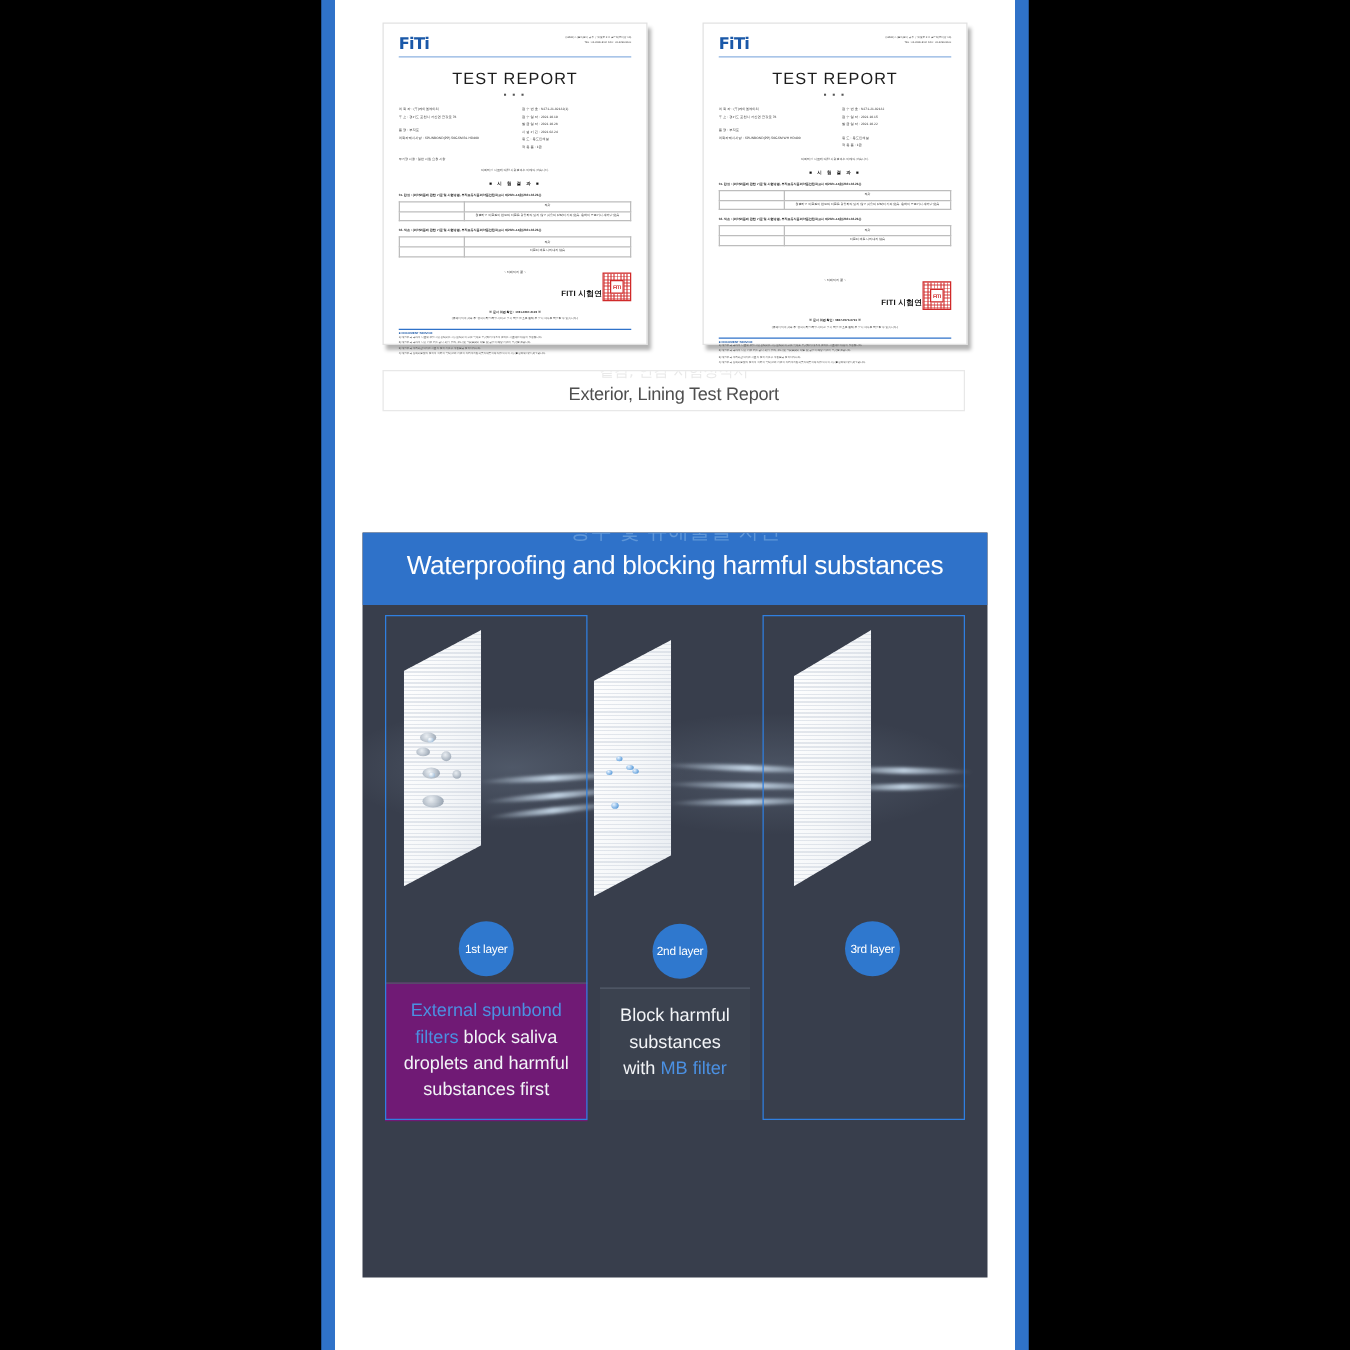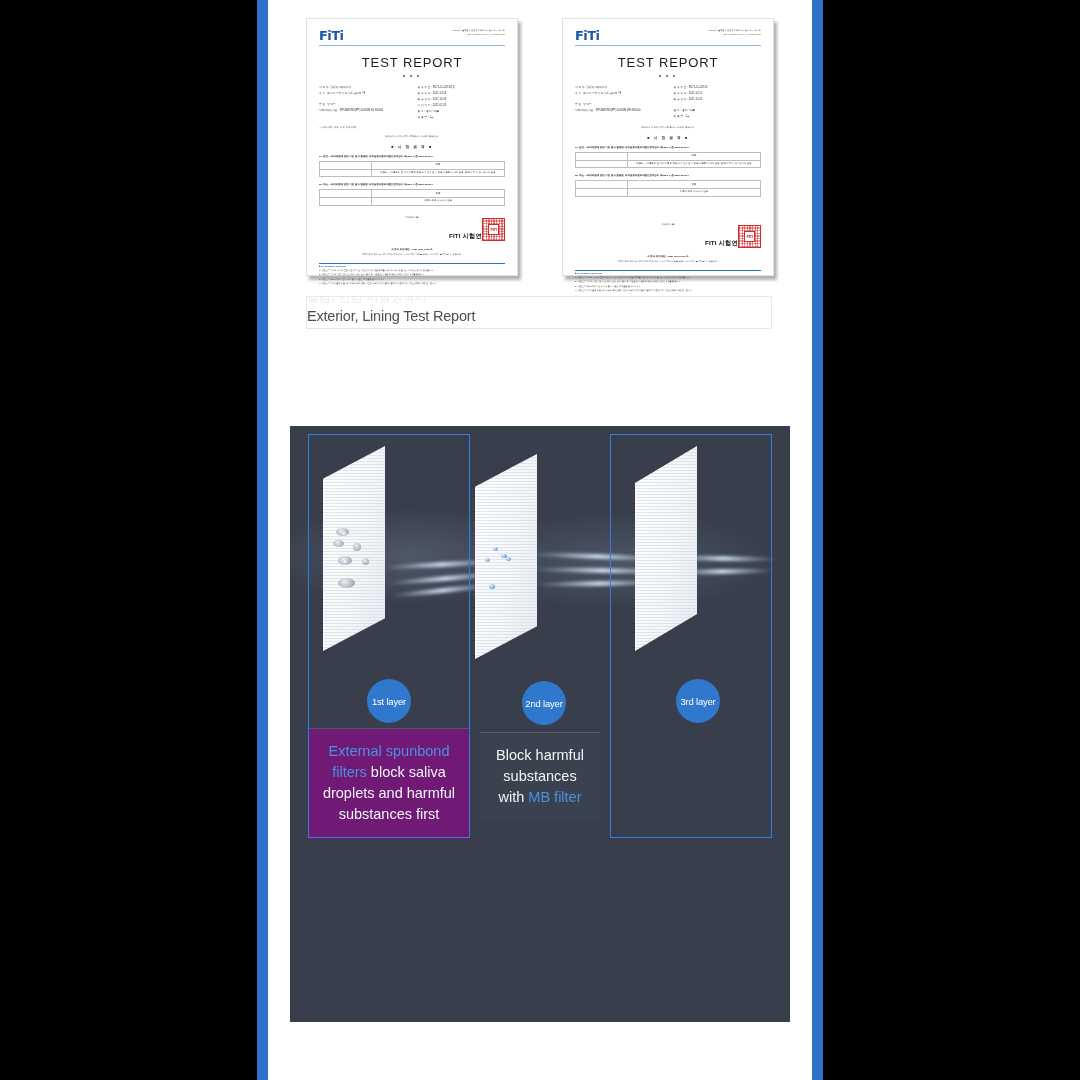--- a/index.html
+++ b/index.html
@@ -79,21 +79,21 @@
   .rep-verify{text-align:center;font-size:2.4px;color:#222;margin-top:6px;font-weight:bold;}
   .rep-verify2{text-align:center;font-size:2.2px;color:#444;margin-top:2px;}
   .rep-foot-rule{height:.7px;background:#2f72c9;margin-top:7px;}
   .rep-foot-title{font-size:2.4px;color:#1a58a8;font-weight:bold;margin-top:1.5px;}
   .rep-foot-line{font-size:2.05px;color:#3a3a3a;line-height:2.1;}
 
   
   .caption-box{
     position:absolute;left:38px;top:296px;width:466px;height:33px;
     border:1px solid #e8e8e8;background:#fff;box-sizing:border-box;
-    display:flex;flex-direction:column;justify-content:flex-start;
+    display:flex;flex-direction:column;align-items:center;justify-content:flex-start;
     overflow:hidden;
   }
   .caption-ko{
     font-size:12px;color:#e9e9e9;line-height:1;margin-top:-6px;white-space:nowrap;
     font-family:"DejaVu Sans",sans-serif;
   }
   .caption-en{
     font-size:14.5px;color:#4f4f4f;margin-top:5px;white-space:nowrap;
     font-family:"Liberation Sans",sans-serif;letter-spacing:-.2px;
   }
@@ -374,20 +374,24 @@
 
     </div>
 
     <div class="caption-box">
       <div class="caption-ko">겉감, 안감 시험성적서</div>
       <div class="caption-en">Exterior, Lining Test Report</div>
     </div>
 
     <div class="panel">
 
+      <div class="panel-head">
+        <div class="head-ko">방수 및 유해물질 차단</div>
+        <div class="head-en">Waterproofing and blocking harmful substances</div>
+      </div>
 
       <div class="panel-body">
 
         <div class="illus">
 
           <div class="stream st1"></div>
           <div class="stream st2"></div>
           <div class="stream st3"></div>
           <div class="stream st4"></div>
           <div class="stream st5"></div>

